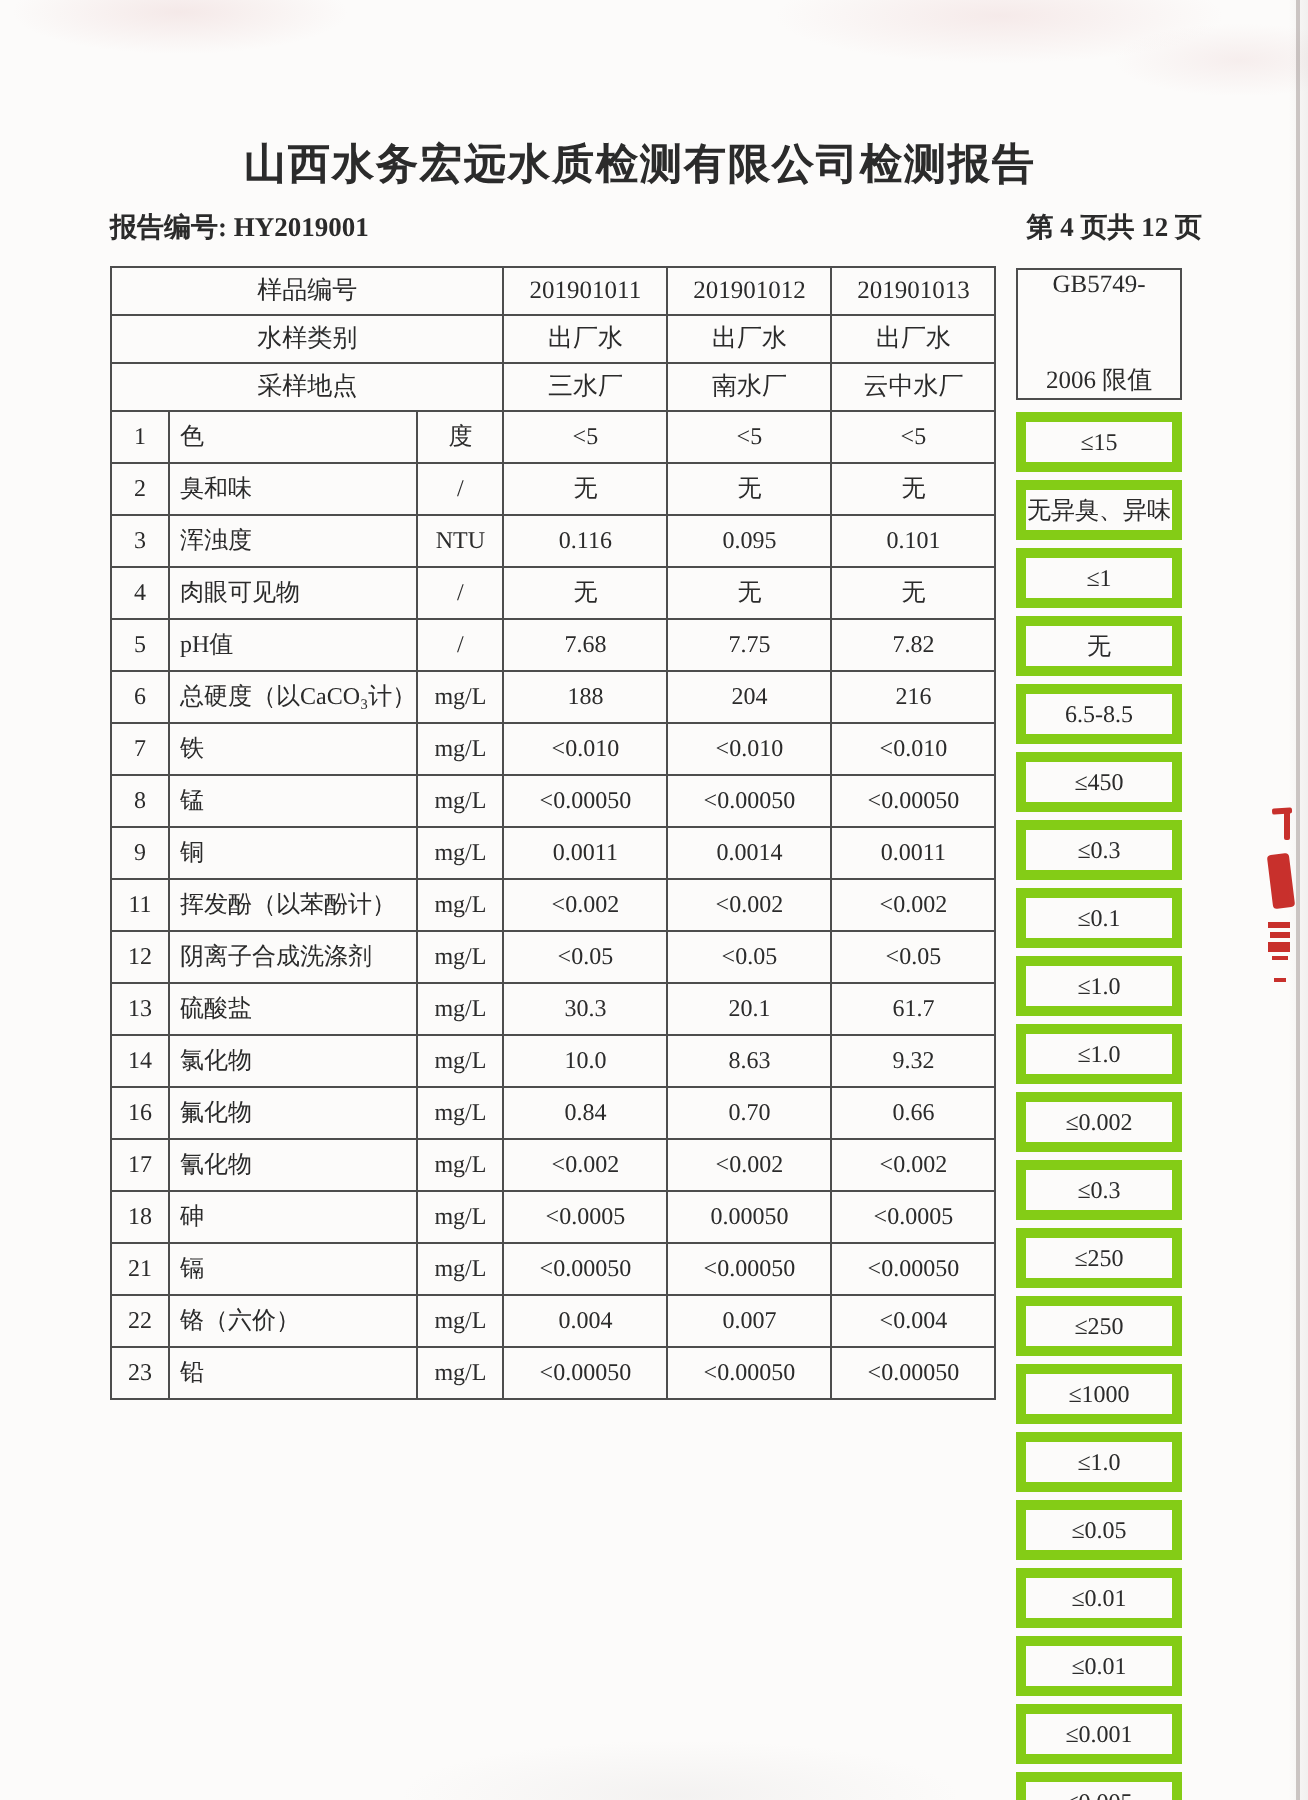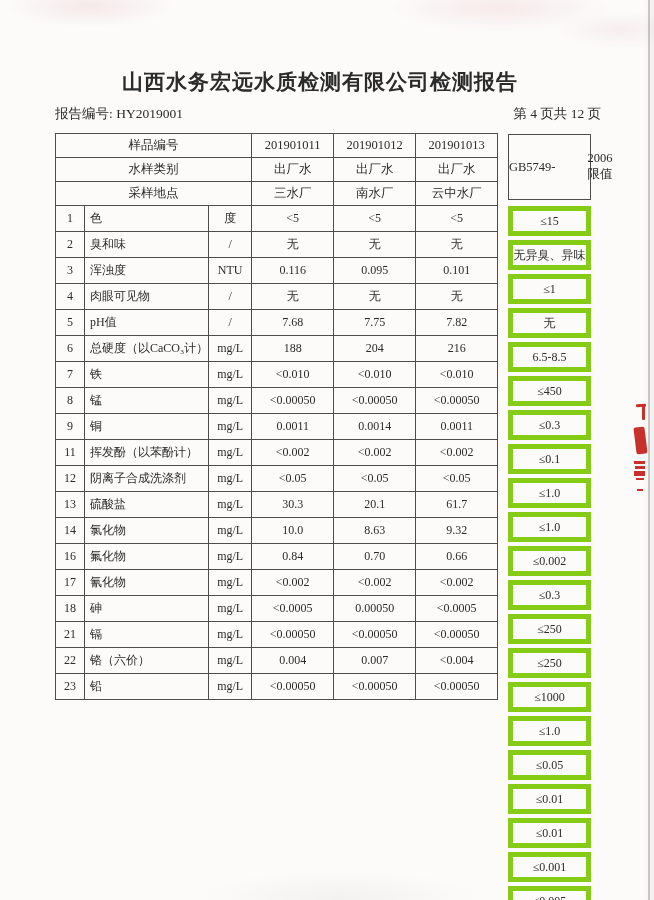--- a/index.html
+++ b/index.html
@@ -25,21 +25,21 @@
     position:absolute;top:0;right:0;width:10px;height:900px;
     background:linear-gradient(to right, rgba(0,0,0,0), rgba(120,110,108,.08));
   }
   .doc-title{
     position:absolute;top:68px;left:0;width:640px;
     text-align:center;font-size:21px;font-weight:700;letter-spacing:1px;
   }
   .meta-row{
     position:absolute;top:105px;left:55px;width:546px;
     display:flex;justify-content:space-between;
-    font-size:13.5px;font-weight:400;
+    font-size:13.5px;font-weight:700;
   }
   
   table.main{
     position:absolute;left:55px;top:133px;
     border-collapse:collapse;table-layout:fixed;
     font-size:12px;color:#2b2b2b;
   }
   table.main th, table.main td{
     border:1px solid #4d4d4d;
     padding:0;text-align:center;font-weight:400;
@@ -52,21 +52,21 @@
   table.main thead th{height:23px;font-size:12.5px;}
   table.main tbody td{height:25px;}
   table.main td.c-name{text-align:left;padding-left:5px;}
   
   .limit-col{
     position:absolute;left:508px;top:134px;width:83px;
     font-size:12px;
   }
   .limit-head{
     height:64px;border:1px solid #4d4d4d;margin-bottom:6px;
-    display:flex;flex-direction:row;justify-content:space-evenly;
+    display:flex;flex-direction:column;justify-content:space-evenly;
     align-items:center;font-size:12.5px;gap:32px;
   }
   .limit-cell{
     height:20px;line-height:20px;border:5px solid #84cc16;margin-bottom:4px;
     text-align:center;white-space:nowrap;overflow:hidden;
   }
   
   .stamp{position:absolute;pointer-events:none;}
   .stamp div{position:absolute;background:#c8302c;}
   .st1a{left:636px;top:404px;width:10px;height:2.5px;border-radius:1px;transform:rotate(-4deg);}

